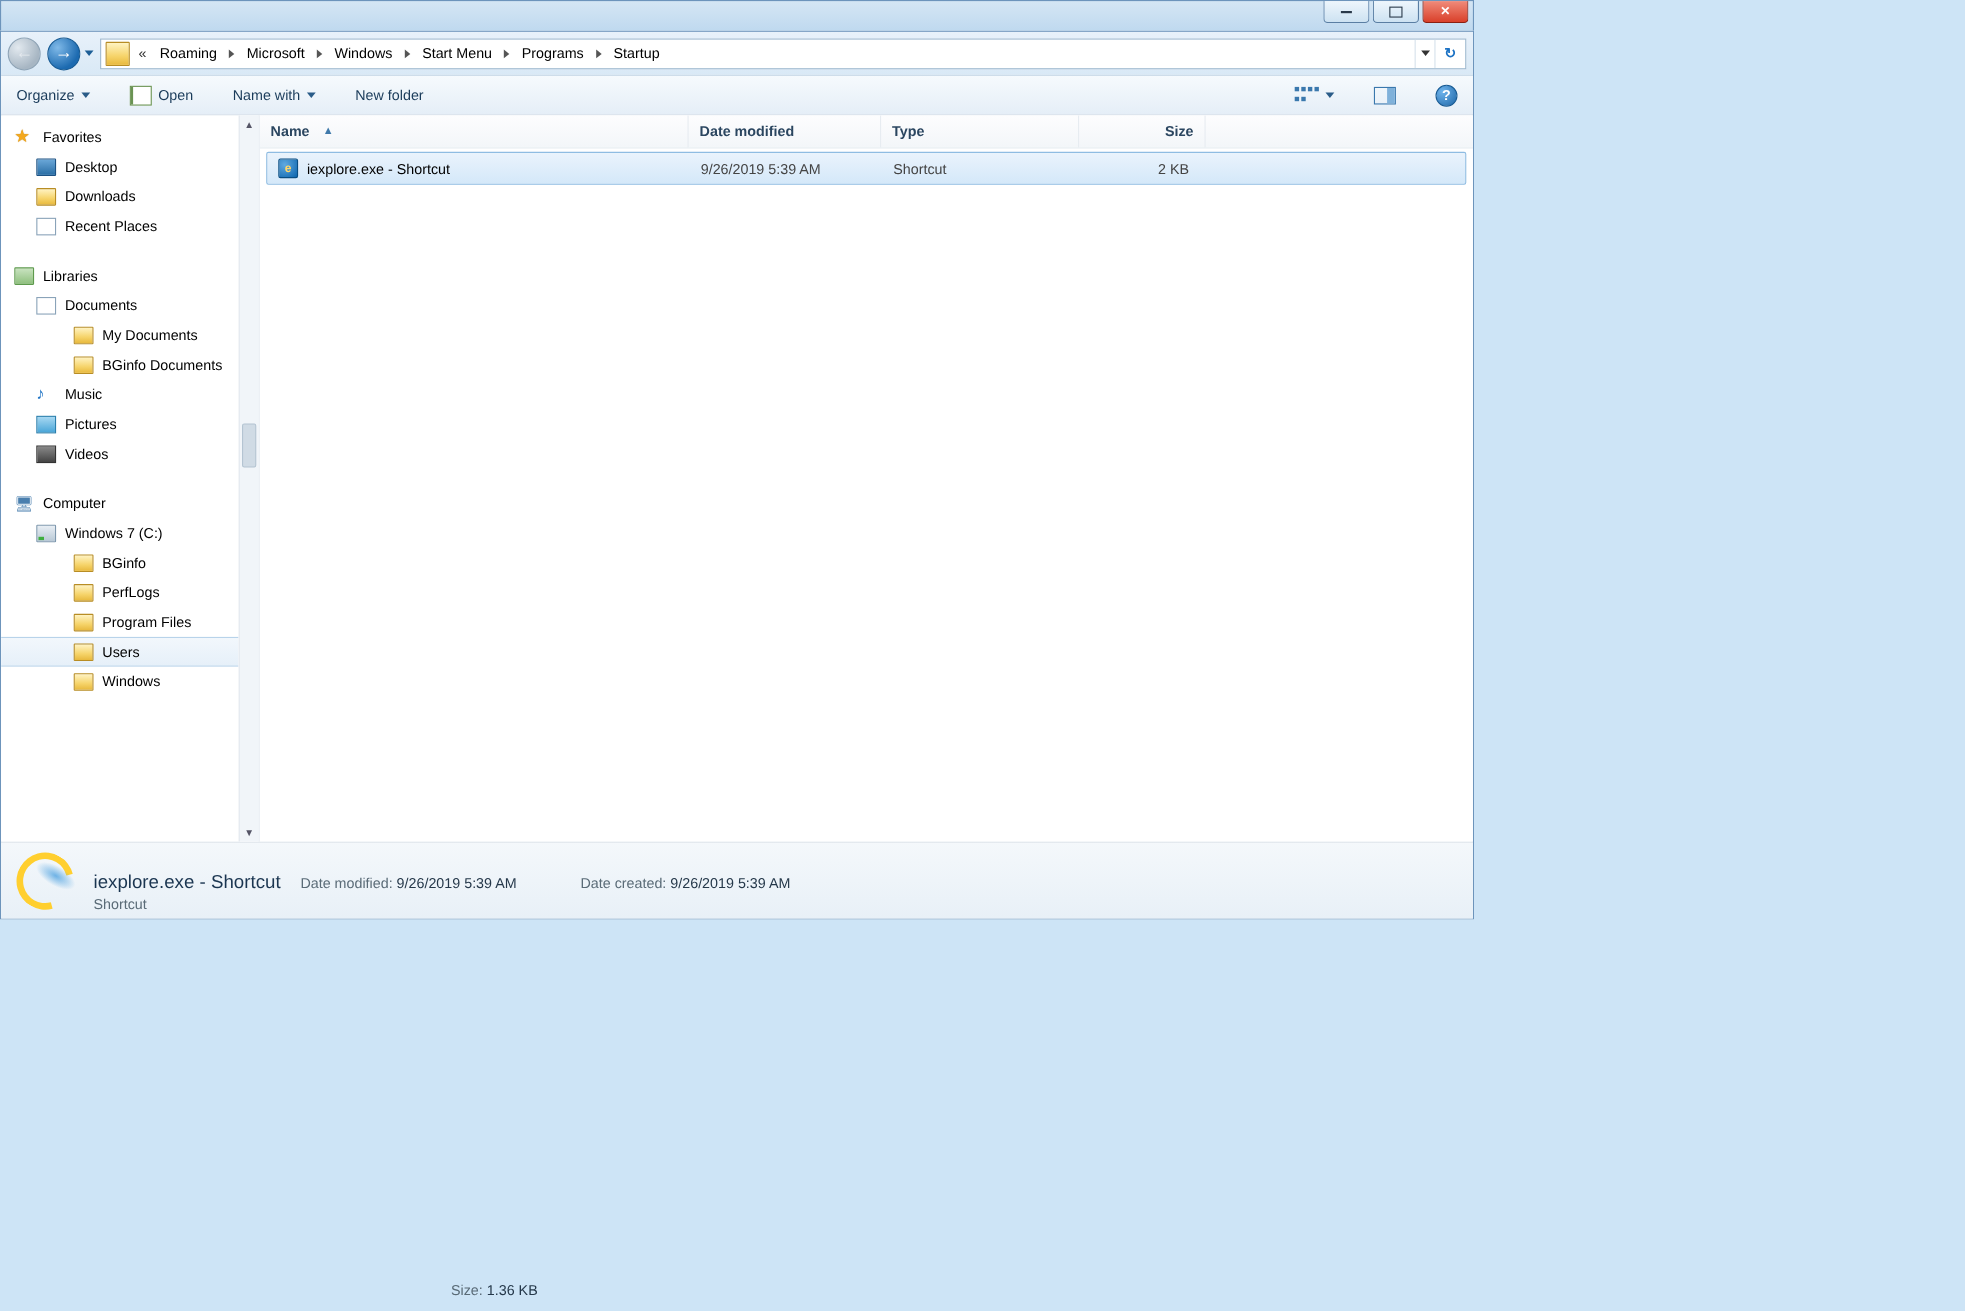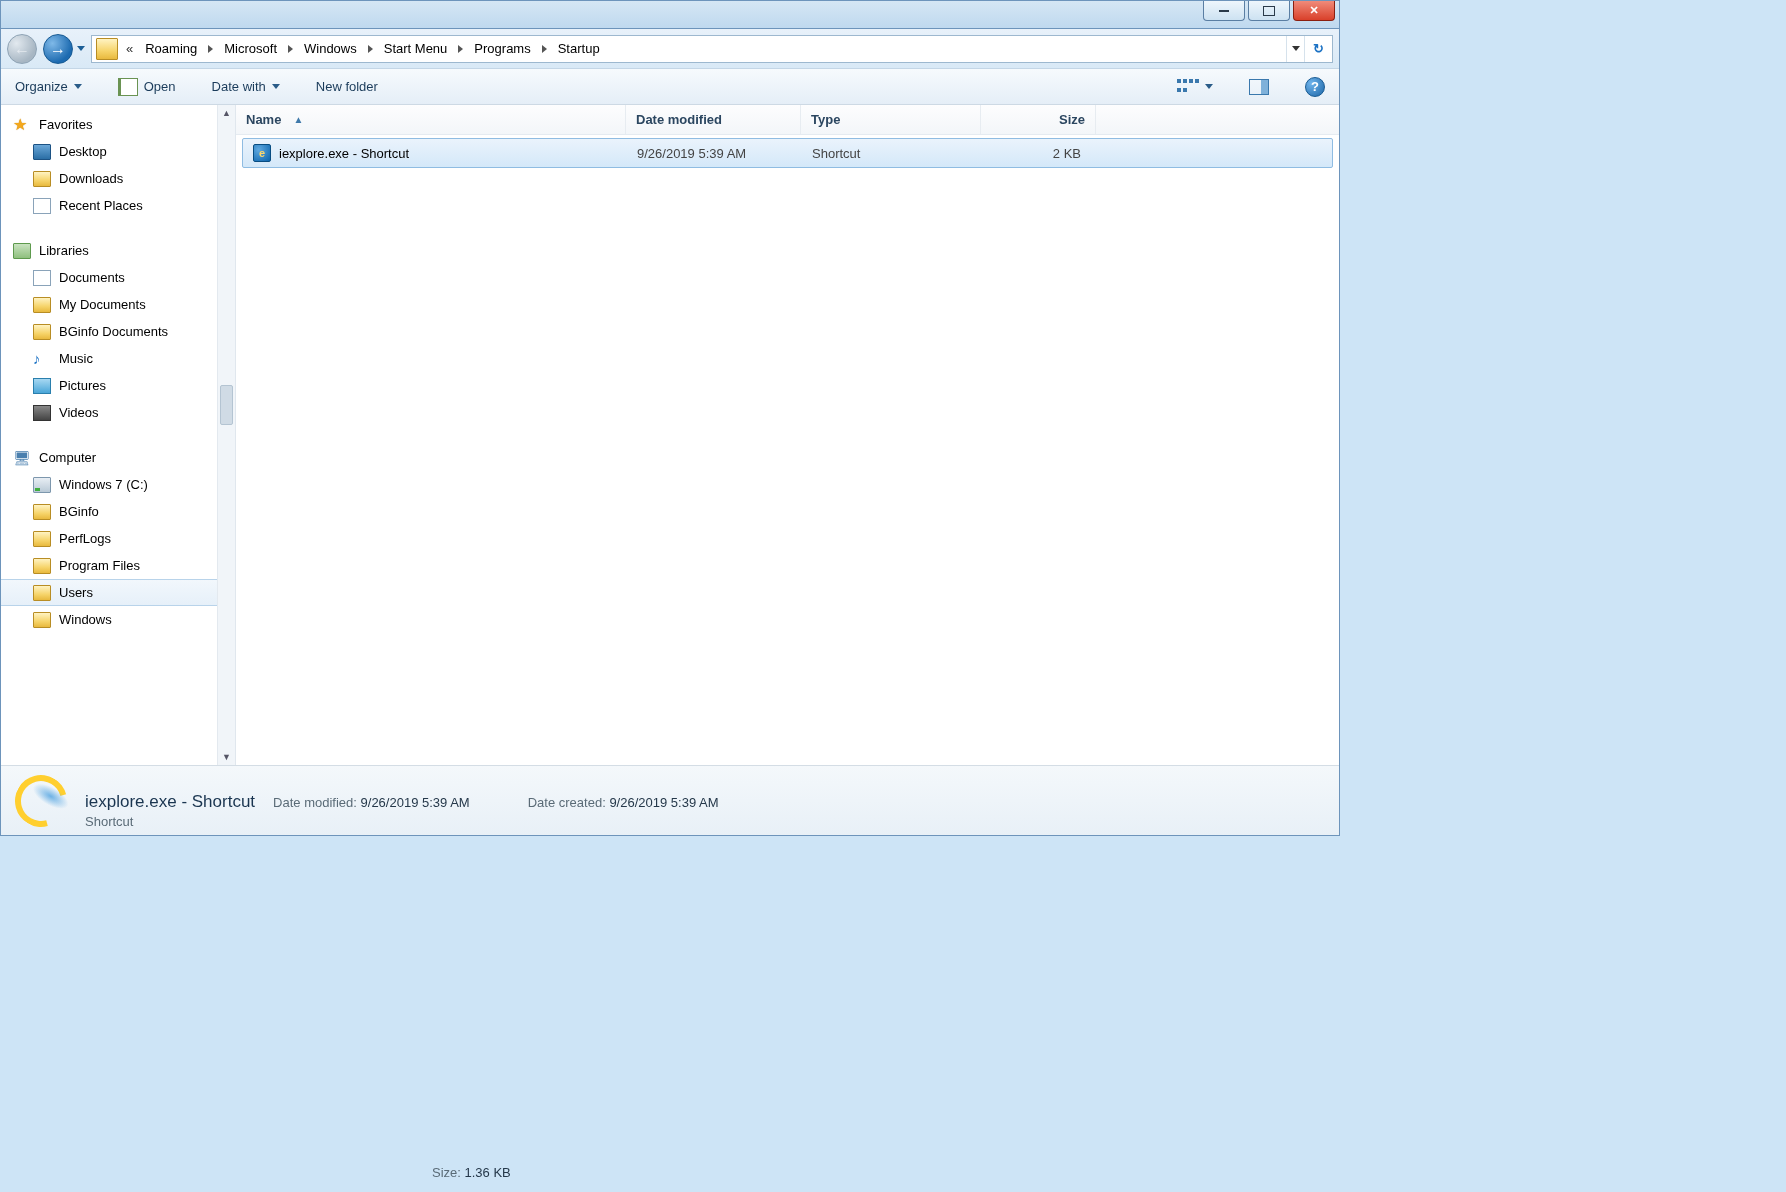--- a/index.html
+++ b/index.html
@@ -141,21 +141,21 @@
   .nav-scroll .thumb{position:absolute;left:2px;right:2px;top:280px;height:40px;background:#d0dbe5;border:1px solid #b4c4d2;border-radius:2px;}
   .nav-scroll .arrow{position:absolute;left:0;right:0;height:16px;display:flex;align-items:center;justify-content:center;font-size:9px;color:#556;}
   .nav-scroll .arrow.up{top:0;} .nav-scroll .arrow.down{bottom:0;}
   .nav-group{margin-bottom:18px;}
   .nav-group .hd, .nav-item{
     display:flex;align-items:center;gap:8px;
     height:27px;padding-left:12px;
     white-space:nowrap;
   }
   .nav-item.depth1{padding-left:32px;}
-  .nav-item.depth2{padding-left:32px;}
+  .nav-item.depth2{padding-left:66px;}
   .nav-item.selected{background:linear-gradient(#f2f7fc,#e6f0f9);border:1px solid #b8d3ea;border-left:none;border-right:none;}
   .nico{width:18px;height:16px;display:inline-block;flex:none;}
   .ico-star{color:#f4a81d;font-size:16px;line-height:16px;text-shadow:0 0 1px #b07400;}
   .ico-folder{background:linear-gradient(#fff3c2,#f6d46a 60%,#e8b93e);border:1px solid #b88d24;border-radius:1px;}
   .ico-libs{background:linear-gradient(#c9e3c0,#8fc07e);border:1px solid #5e9a4d;border-radius:1px;}
   .ico-doc{background:#fff;border:1px solid #8aa3b9;}
   .ico-music{color:#1c72c4;font-size:15px;line-height:15px;}
   .ico-pic{background:linear-gradient(#a7d8f2,#4aa6d8);border:1px solid #2a7fad;}
   .ico-vid{background:linear-gradient(#888,#444);border:1px solid #333;}
   .ico-desktop{background:linear-gradient(#6aa7d8,#2a6ea5);border:1px solid #1c5284;border-radius:1px;}
@@ -264,21 +264,21 @@
   <div class="toolbar">
     <div class="tbtn">
       <span>Organize</span>
       <span class="drop"></span>
     </div>
     <div class="tbtn">
       <span class="ticon" style="background:#fff;border:1px solid #6a9353;box-shadow:inset 2px 0 0 #6a9353;"></span>
       <span>Open</span>
     </div>
     <div class="tbtn">
-      <span>Date with</span>
+      <span>Name with</span>
       <span class="drop"></span>
     </div>
     <div class="tbtn">
       <span>New folder</span>
     </div>
     <div class="tspacer"></div>
     <div class="tbtn">
       <span class="view-ico">
           <span></span>
           <span></span>
@@ -422,19 +422,19 @@
       </div>
     <div class="info">
       <div class="line1">
         <span class="fname">iexplore.exe - Shortcut</span>
         <span><span class="lbl">Date modified:</span> <span class="val">9/26/2019 5:39 AM</span></span>
         <span class="created"><span class="lbl">Date created:</span> <span class="val">9/26/2019 5:39 AM</span></span>
       </div>
       <span class="sub">Shortcut</span>
       <div style="position:absolute"></div>
     </div>
-    <div style="position:absolute;left:432px;bottom:12px;text-align:right;">
+    <div style="position:absolute;left:410px;bottom:12px;text-align:right;">
       <span class="lbl">Size:</span>
       <span class="val">1.36 KB</span>
     </div>
   </div>
 
 </div>
 
 </body></html>

